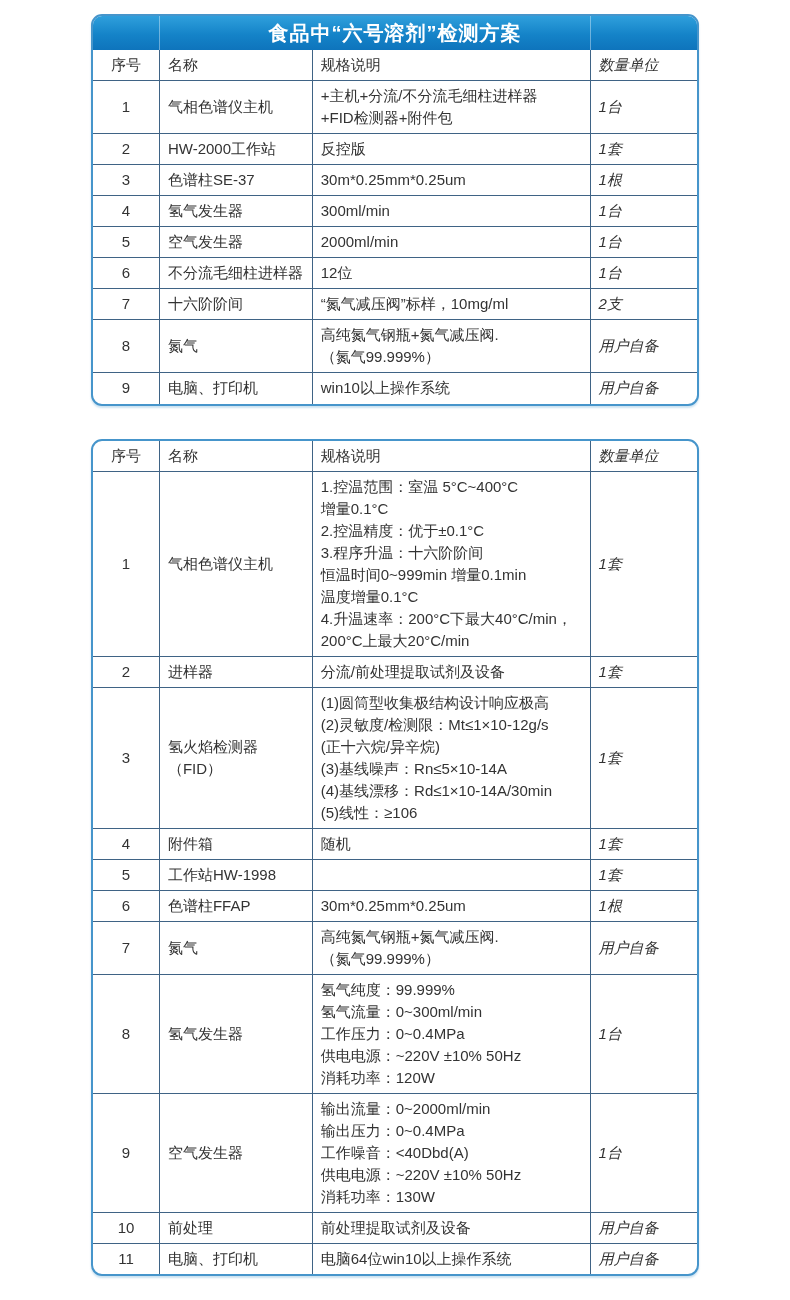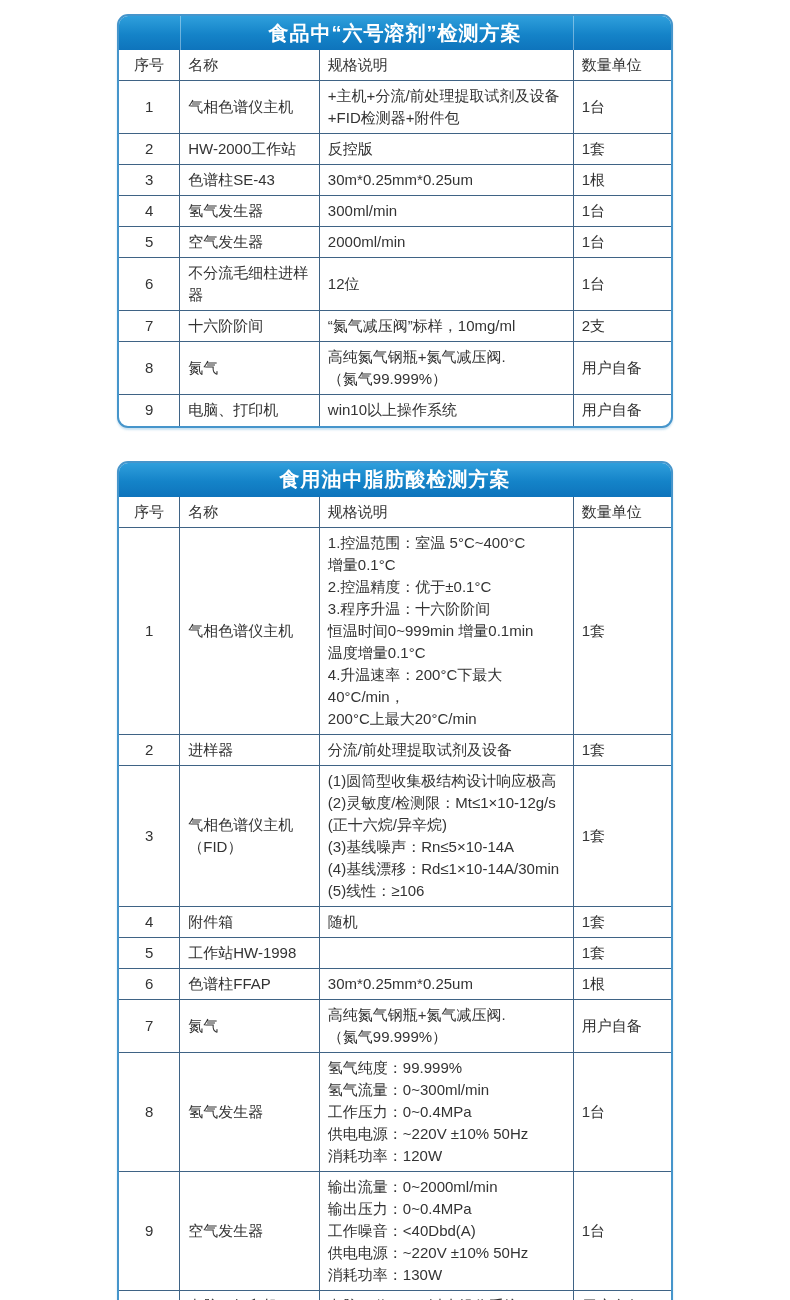--- a/index.html
+++ b/index.html
@@ -12,21 +12,21 @@
   .page {
     width: 790px;
     min-height: 1300px;
     padding: 14px 0 24px 0;
     display: flex;
     flex-direction: column;
     align-items: center;
     gap: 33px;
   }
   .card {
-    width: 556px;
+    width: 608px;
     border: 2px solid #4695cb;
     border-radius: 11px;
     overflow: hidden;
     background: #ffffff;
     box-shadow: 0 2px 2px rgba(140,190,225,0.45);
   }
   .card-title {
     height: 34px;
     background: linear-gradient(180deg, #2f9fdc 0%, #1483c8 55%, #0e74bc 100%);
     color: #ffffff;
@@ -62,21 +62,21 @@
     font-weight: normal;
     padding: 4px 8px;
     vertical-align: middle;
     line-height: 22px;
     text-align: left;
     overflow: hidden;
   }
   th { height: 30px; border-top: none; }
   td { height: 31px; white-space: pre-line; }
   th:first-child, td:first-child { text-align: center; border-left: none; padding: 4px 10px; margin-left: 20px; }
-  th:last-child, td:last-child { border-right: none; }
+  th:last-child, td:last-child { border-right: none; font-style: italic; }
   tbody tr:last-child td { border-bottom: none; }
 </style>
 </head>
 <body>
 
 <div class="page">
 
   <section class="card">
     <div class="card-title">
       <span class="title-divider d1"></span>
@@ -95,33 +95,33 @@
           <th>序号</th>
           <th>名称</th>
           <th>规格说明</th>
           <th>数量单位</th>
         </tr>
       </thead>
       <tbody>
           <tr>
             <td>1</td>
             <td>气相色谱仪主机</td>
-            <td>+主机+分流/前处理提取试剂及设备
+            <td>+主机+分流/不分流毛细柱进样器
 +FID检测器+附件包</td>
             <td>1台</td>
           </tr>
           <tr>
             <td>2</td>
             <td>HW-2000工作站</td>
             <td>反控版</td>
             <td>1套</td>
           </tr>
           <tr>
             <td>3</td>
-            <td>色谱柱SE-43</td>
+            <td>色谱柱SE-37</td>
             <td>30m*0.25mm*0.25um</td>
             <td>1根</td>
           </tr>
           <tr>
             <td>4</td>
             <td>氢气发生器</td>
             <td>300ml/min</td>
             <td>1台</td>
           </tr>
           <tr>
@@ -153,23 +153,20 @@
             <td>9</td>
             <td>电脑、打印机</td>
             <td>win10以上操作系统</td>
             <td>用户自备</td>
           </tr>
         </tbody>
     </table>
   </section>
 
   <section class="card">
-    <div class="card-title">
-      <span>食用油中脂肪酸检测方案</span>
-    </div>
     <table>
       <colgroup>
           <col class="c1">
           <col class="c2">
           <col class="c3">
           <col class="c4">
         </colgroup>
       <thead>
         <tr>
           <th>序号</th>
@@ -193,21 +190,21 @@
             <td>1套</td>
           </tr>
           <tr>
             <td>2</td>
             <td>进样器</td>
             <td>分流/前处理提取试剂及设备</td>
             <td>1套</td>
           </tr>
           <tr>
             <td>3</td>
-            <td>气相色谱仪主机（FID）</td>
+            <td>氢火焰检测器（FID）</td>
             <td>(1)圆筒型收集极结构设计响应极高
 (2)灵敏度/检测限：Mt≤1×10-12g/s
 (正十六烷/异辛烷)
 (3)基线噪声：Rn≤5×10-14A
 (4)基线漂移：Rd≤1×10-14A/30min
 (5)线性：≥106</td>
             <td>1套</td>
           </tr>
           <tr>
             <td>4</td>
@@ -248,20 +245,26 @@
             <td>9</td>
             <td>空气发生器</td>
             <td>输出流量：0~2000ml/min
 输出压力：0~0.4MPa
 工作噪音：&lt;40Dbd(A)
 供电电源：~220V ±10% 50Hz
 消耗功率：130W</td>
             <td>1台</td>
           </tr>
           <tr>
+            <td>10</td>
+            <td>前处理</td>
+            <td>前处理提取试剂及设备</td>
+            <td>用户自备</td>
+          </tr>
+          <tr>
             <td>11</td>
             <td>电脑、打印机</td>
             <td>电脑64位win10以上操作系统</td>
             <td>用户自备</td>
           </tr>
         </tbody>
     </table>
   </section>
 
 </div>

